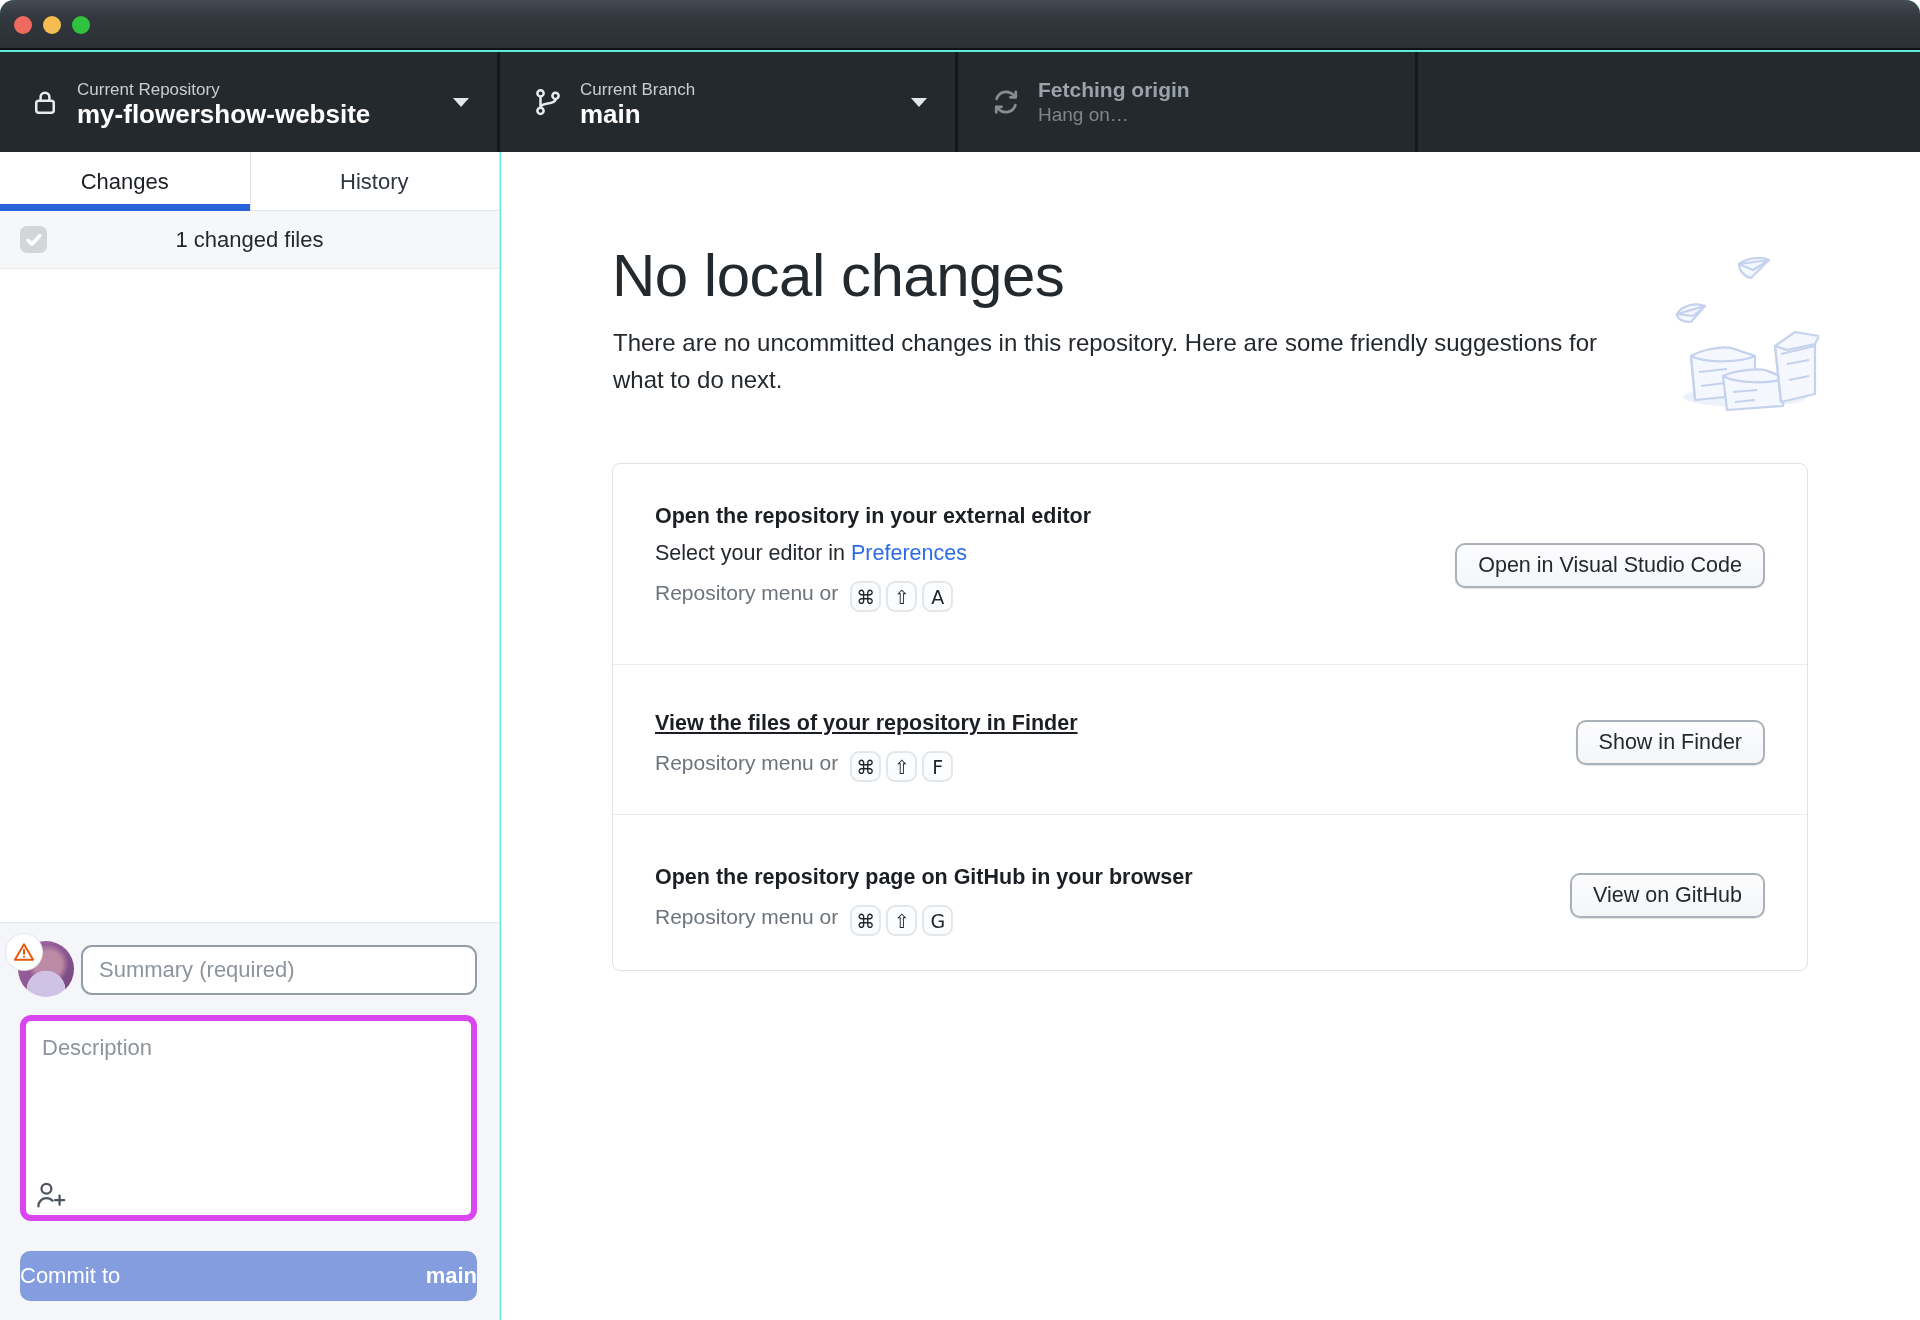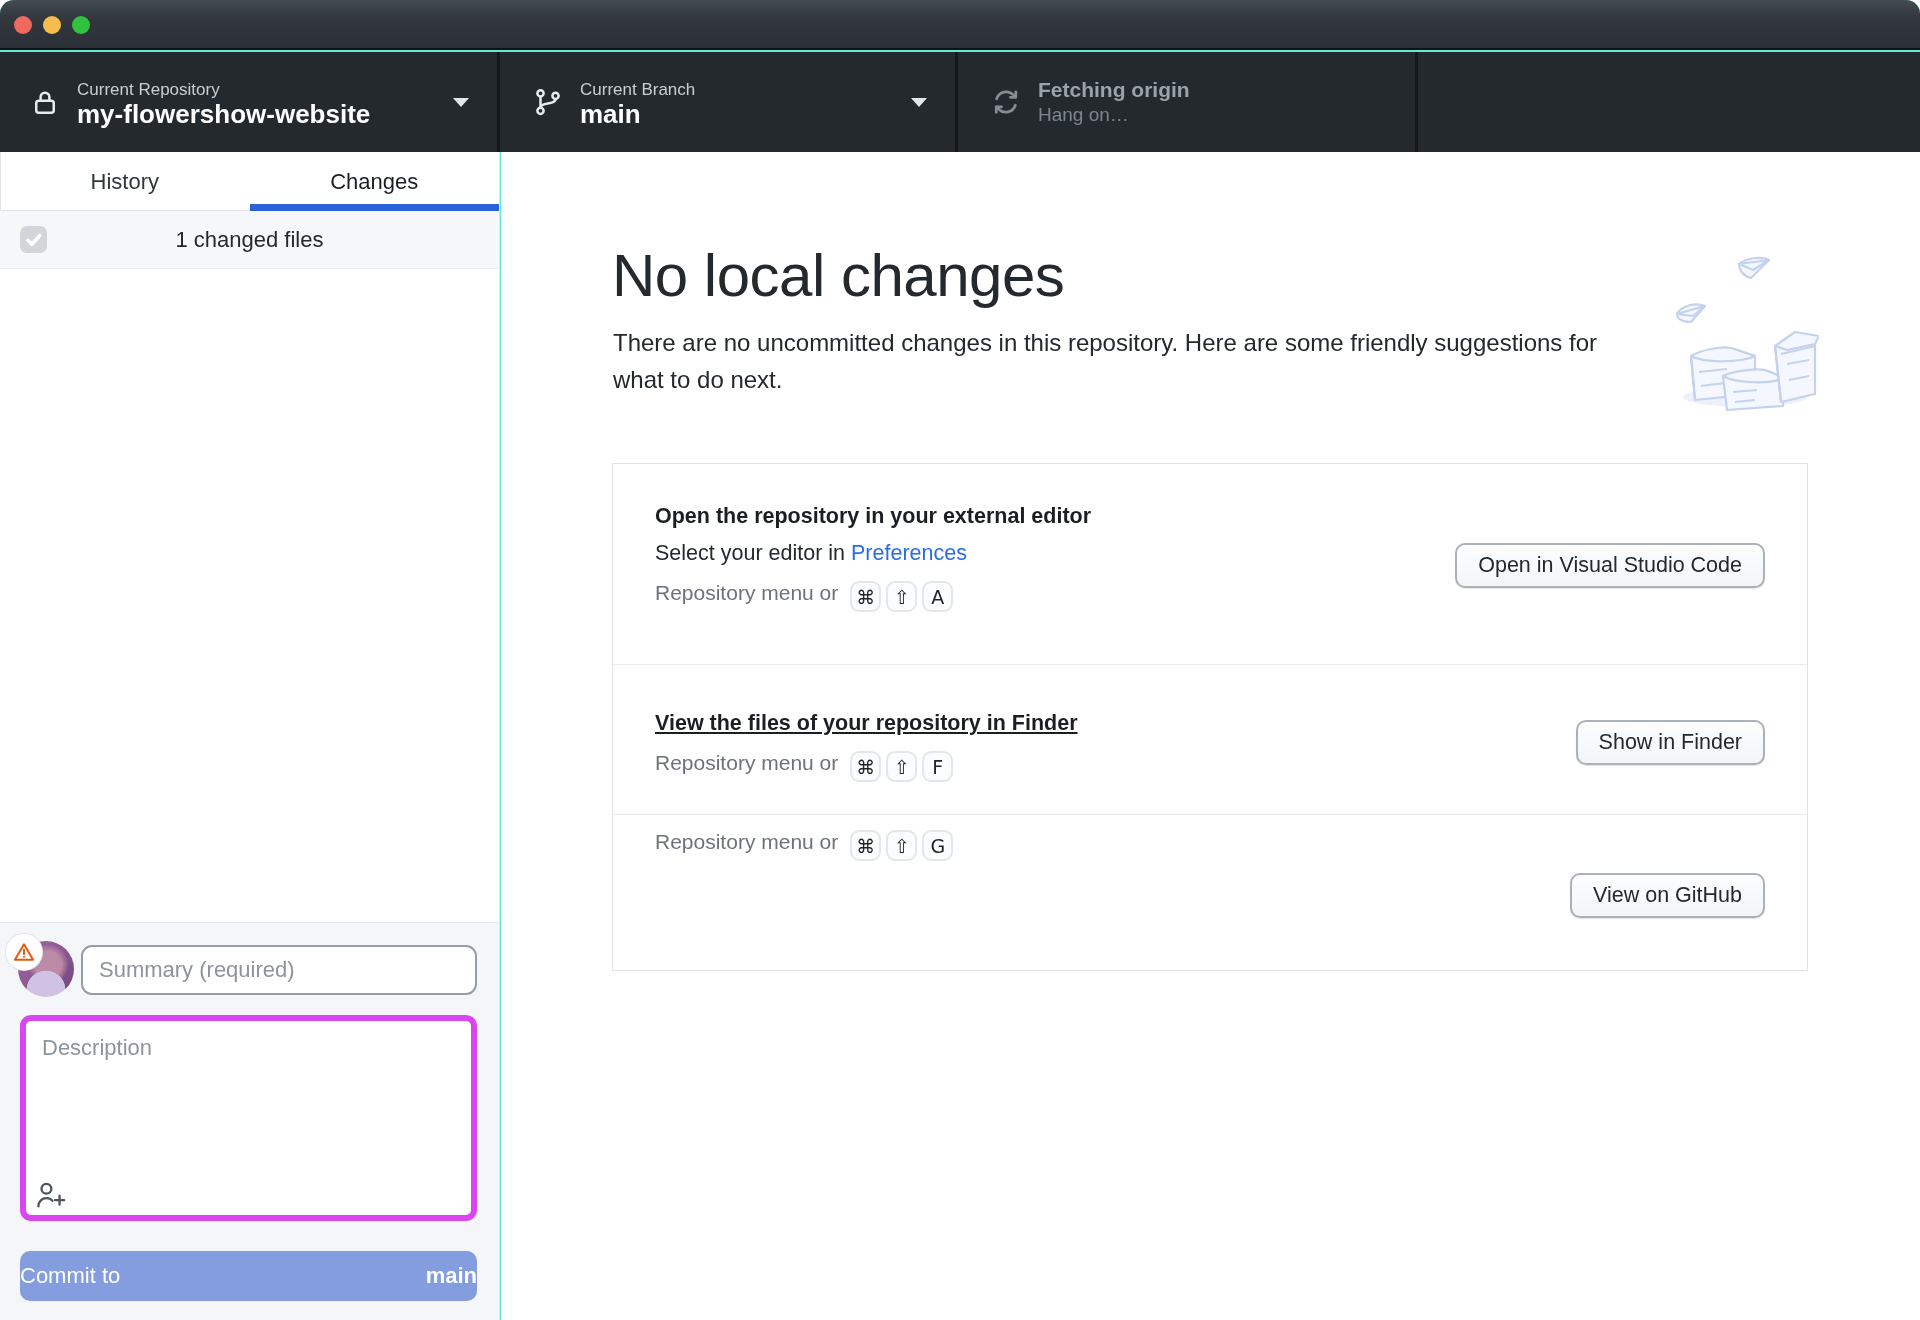--- a/index.html
+++ b/index.html
@@ -82,21 +82,21 @@
 
   
   .main { position:absolute; left:501px; top:152px; right:0; bottom:0; background:#ffffff; }
   .h1 { position:absolute; left:111px; top:92px; font-size:60px; font-weight:300;
         letter-spacing:-0.5px; color:#24292e; line-height:64px; }
   .subtitle { position:absolute; left:112px; top:172px; width:1030px;
               font-size:24px; line-height:37px; color:#24292e; }
   .illu { position:absolute; left:1168px; top:92px; }
 
   .card { position:absolute; left:111px; top:311px; width:1196px;
-          border:1px solid #dfe2e6; border-radius:0; background:#fff; }
+          border:1px solid #dfe2e6; border-radius:8px; background:#fff; }
   .row { position:relative; padding-left:42px; }
   .row1 { height:200px; }
   .row2 { height:150px; border-top:1px solid #e9ebee; }
   .row3 { height:156px; border-top:1px solid #e9ebee; }
   .row-title { font-size:21.5px; font-weight:bold; color:#1b1f23; }
   .row1 .row-title { padding-top:40px; }
   .row2 .row-title { padding-top:46px;text-decoration:underline; }
   .row3 .row-title { padding-top:50px; }
   .row-line2 { margin-top:12px; font-size:21.5px; color:#24292e; }
   .link { color:#2b6ce6; margin-left:6px; cursor:pointer; }
@@ -166,22 +166,22 @@
       </svg>
       <div class="tb-text">
         <span class="tb-label-strong">Fetching origin</span>
         <span class="tb-sub">Hang on…</span>
       </div>
     </div>
   </div>
 
   <div class="sidebar">
     <div class="tabs">
+      <div class="tab active">Changes</div>
       <div class="tab inactive">History</div>
-      <div class="tab active">Changes</div>
     </div>
 
     <div class="files-row">
       <div class="checkbox">
         <svg width="19" height="19" viewBox="0 0 24 24">
           <path d="M5 13l5 5 10-11" fill="none" stroke="#ffffff" stroke-width="4.5" stroke-linecap="round" stroke-linejoin="round"></path>
         </svg>
       </div>
       <div class="files-label">1 changed files</div>
     </div>
@@ -267,20 +267,21 @@
           <span class="keys">
             <span class="keycap">⌘</span>
             <span class="keycap">⇧</span>
             <span class="keycap">F</span>
           </span>
         </div>
         <button class="act-btn">Show in Finder</button>
       </div>
 
       <div class="row row3">
+        <div class="row-title">Open the repository page on GitHub in your browser</div>
         <div class="shortcut">
           <span>Repository menu or</span>
           <span class="keys">
             <span class="keycap">⌘</span>
             <span class="keycap">⇧</span>
             <span class="keycap">G</span>
           </span>
         </div>
         <button class="act-btn">View on GitHub</button>
       </div>

